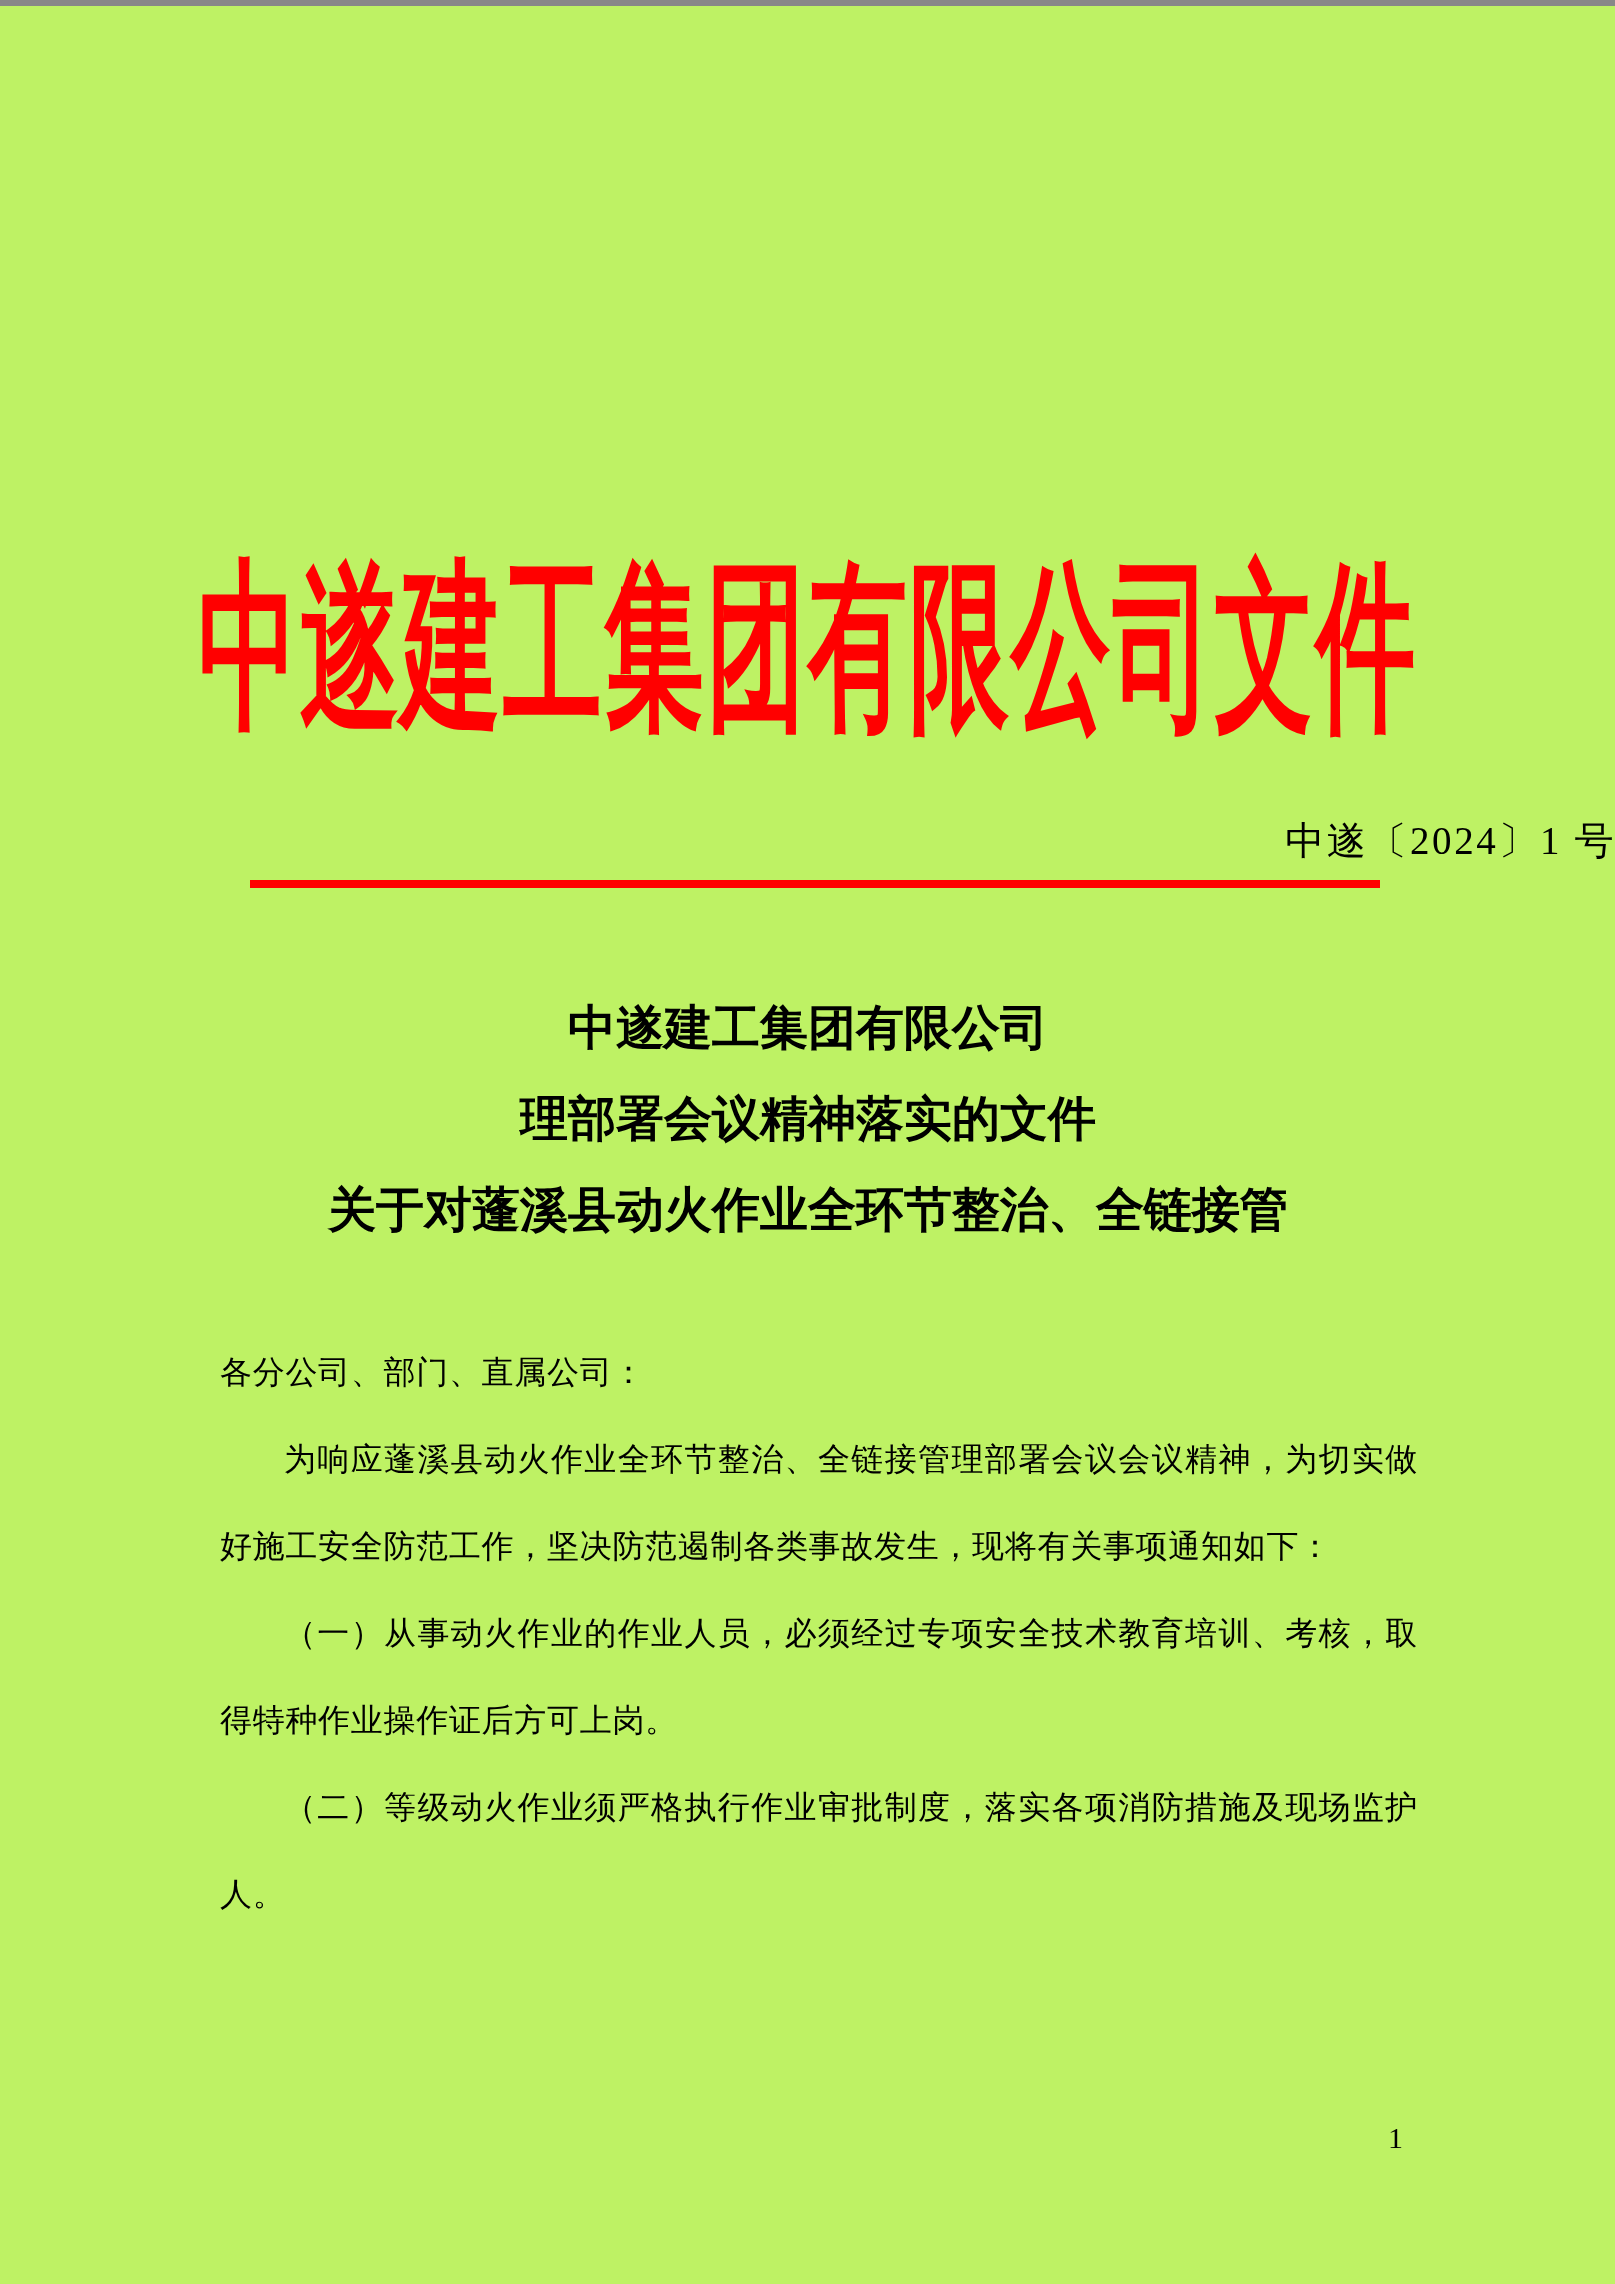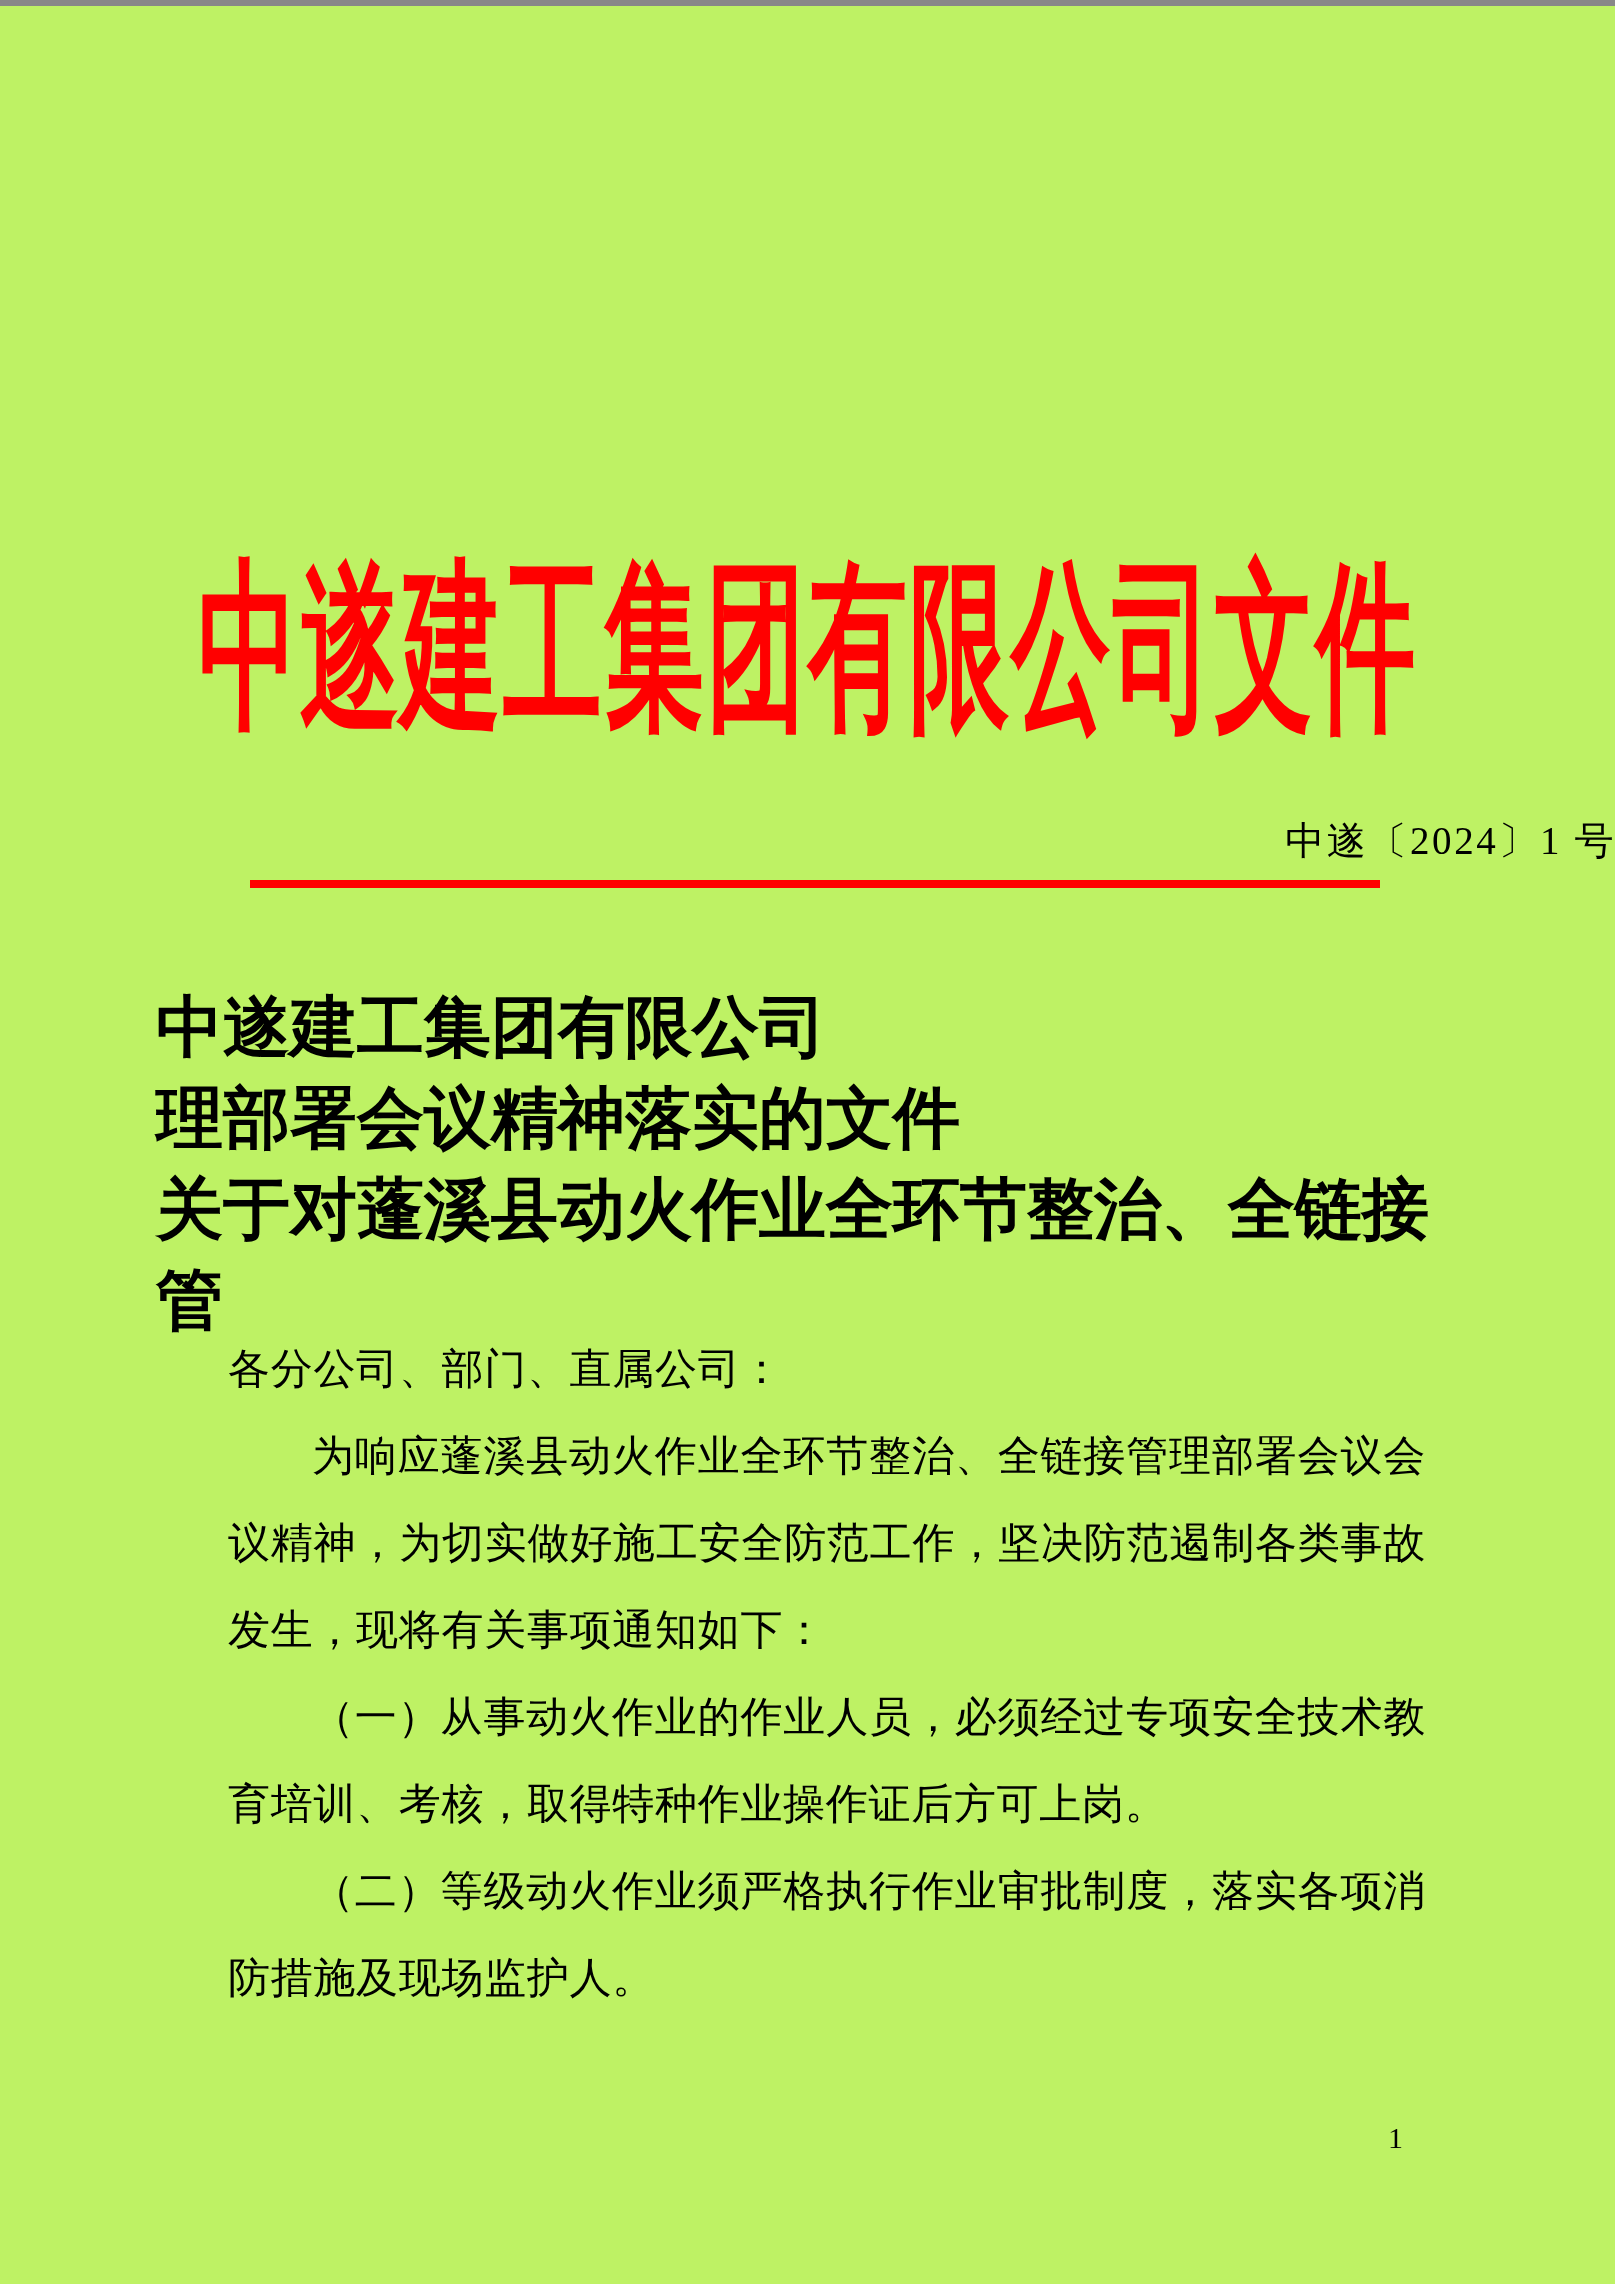--- a/index.html
+++ b/index.html
@@ -53,40 +53,40 @@
     height: 7.8px;
     background: #FF0000;
   }
 
   
   .doc-title {
     position: absolute;
     top: 976px;
     left: 156px;
     width: 1304px;
-    text-align: left;
+    text-align: center;
     font-weight: bold;
-    font-size: 67px;
+    font-size: 48px;
     line-height: 91px;
     color: #000000;
     font-family: "Liberation Serif", "DejaVu Serif", serif;
   }
 
   
   .body-text {
     position: absolute;
     top: 1323px;
-    left: 228px;
+    left: 220px;
     width: 1198px;
-    font-size: 42px;
+    font-size: 32px;
     line-height: 87px;
     letter-spacing: 0.7px;
     text-align: justify;
     color: #000000;
-    font-family: Liberation Mono, monospace;
+    font-family: Liberation Sans, sans-serif;
   }
   .body-text .salutation { text-indent: 0; }
   .body-text .para { text-indent: 2em; }
 
   
   .page-number {
     position: absolute;
     top: 2115px;
     left: 1388px;
     font-size: 30px;

